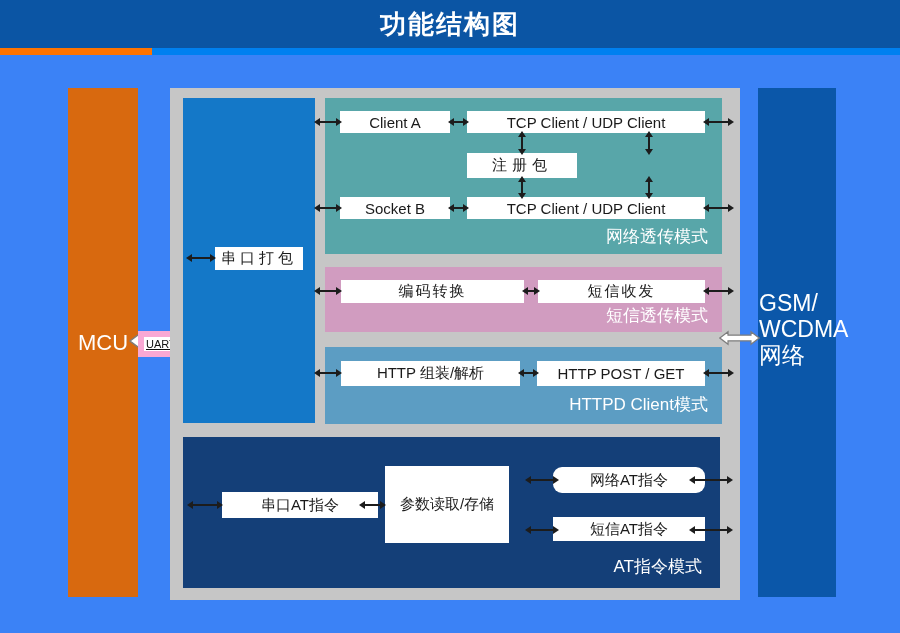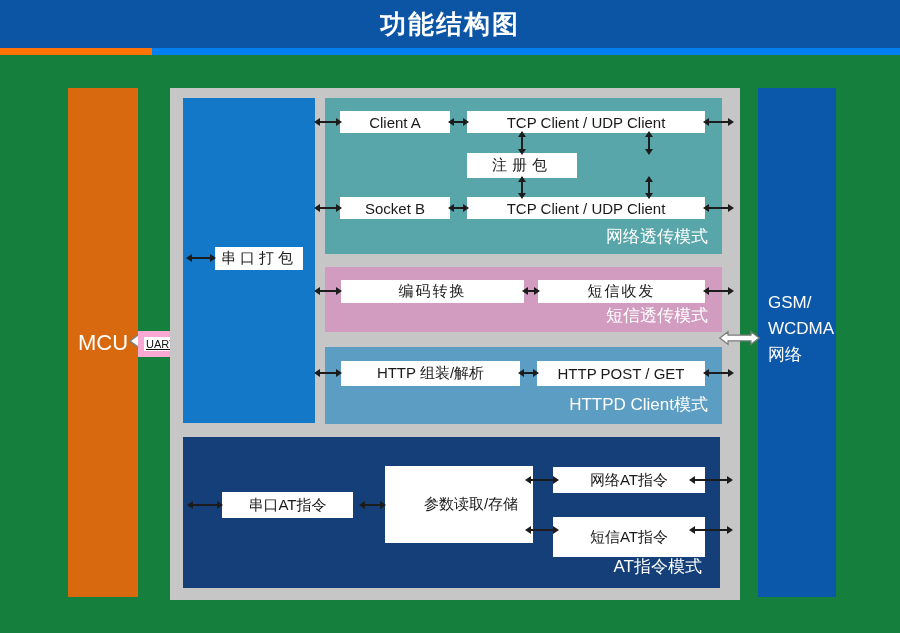--- a/index.html
+++ b/index.html
@@ -1,30 +1,30 @@
 <!DOCTYPE html>
 <html><head>
 <meta charset="utf-8">
 <style>
   html,body{margin:0;padding:0;background:#fff;}
-  .stage{position:relative;width:900px;height:633px;background:#15803d;overflow:hidden;
+  .stage{position:relative;width:900px;height:633px;background:#3b82f6;overflow:hidden;
          font-family:"Liberation Sans","DejaVu Sans",sans-serif;text-decoration:underline;}
 
   
   .hdr{position:absolute;left:0;top:0;width:900px;height:48px;background:#0B55A4;
        display:flex;align-items:center;justify-content:center;}
   .hdr-title{color:#fff;font-size:26px;font-weight:bold;letter-spacing:2px;}
   .strip-orange{position:absolute;left:0;top:48px;width:152px;height:7px;background:#FF7300;}
   .strip-blue{position:absolute;left:152px;top:48px;width:748px;height:7px;background:#0080F0;}
 
   
   .mcu-bar{position:absolute;left:68px;top:88px;width:70px;height:509px;background:#D8690F;}
   .mcu-label{position:absolute;left:0;top:242px;width:100%;text-align:center;color:#fff;font-size:22px;}
   .gsm-bar{position:absolute;left:758px;top:88px;width:78px;height:509px;background:#0B57A9;}
-  .gsm-text{position:absolute;left:10px;top:202px;color:#fff;font-size:17px;line-height:26px;}
+  .gsm-text{position:absolute;left:1px;top:202px;color:#fff;font-size:23px;line-height:26px;}
 
   
   .panel{position:absolute;left:170px;top:88px;width:570px;height:512px;background:#C6C6C6;}
   .col-blue{position:absolute;left:183px;top:98px;width:132px;height:325px;background:#1478C8;}
   .box-teal{position:absolute;left:325px;top:98px;width:397px;height:156px;background:#58A6A9;}
   .box-pink{position:absolute;left:325px;top:267px;width:397px;height:65px;background:#D19CC0;}
   .box-httpd{position:absolute;left:325px;top:347px;width:397px;height:77px;background:#5C9DC3;}
   .box-at{position:absolute;left:183px;top:437px;width:537px;height:151px;background:#143F78;}
 
   .mlabel{position:absolute;color:#fff;font-size:17px;white-space:nowrap;}
@@ -96,24 +96,24 @@
 
   <div class="box-httpd">
     <span class="mlabel" style="right:14px;bottom:8px;">HTTPD Client模式</span>
   </div>
   <div class="wbox" style="left:341px;top:361px;width:179px;height:25px;">HTTP 组装/解析</div>
   <div class="wbox" style="left:537px;top:361px;width:168px;height:25px;">HTTP POST / GET</div>
 
   <div class="box-at">
     <span class="mlabel" style="right:18px;bottom:10px;margin-left:12px;">AT指令模式</span>
   </div>
-  <div class="wbox" style="left:222px;top:492px;width:131px;height:26px;">串口AT指令</div>
-  <div class="wbox" style="left:385px;top:466px;width:124px;height:77px;padding-left:24px;">参数读取/存储</div>
-  <div class="wbox" style="left:553px;top:467px;width:152px;height:26px;">网络AT指令</div>
-  <div class="wbox" style="left:553px;top:517px;width:152px;height:40px;">短信AT指令</div>
+  <div class="wbox" style="left:222px;top:492px;width:156px;height:26px;">串口AT指令</div>
+  <div class="wbox" style="left:385px;top:466px;width:124px;height:77px;">参数读取/存储</div>
+  <div class="wbox" style="left:553px;top:467px;width:152px;height:26px;border-radius:9px;">网络AT指令</div>
+  <div class="wbox" style="left:553px;top:517px;width:152px;height:24px;">短信AT指令</div>
 
   <div class="gsm-bar">
     <div class="gsm-text">
       <div>GSM/</div>
       <div>WCDMA</div>
       <div>网络</div>
     </div>
   </div>
 
   <div class="bigarrow" style="left:719px;top:327px;">

